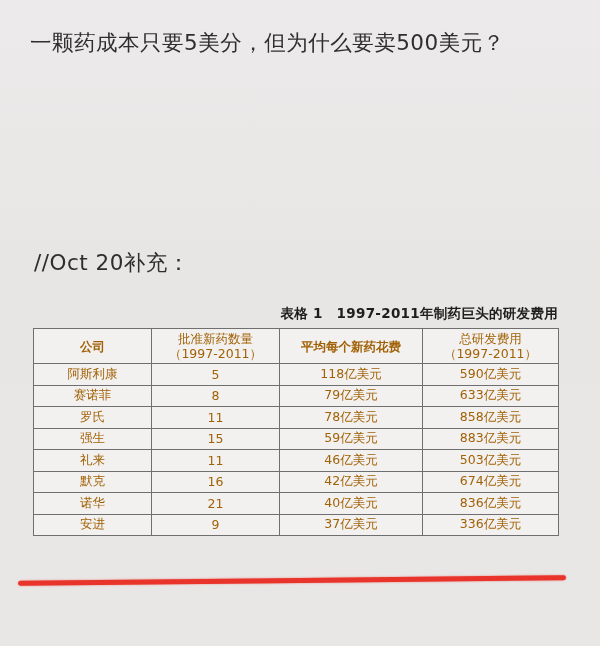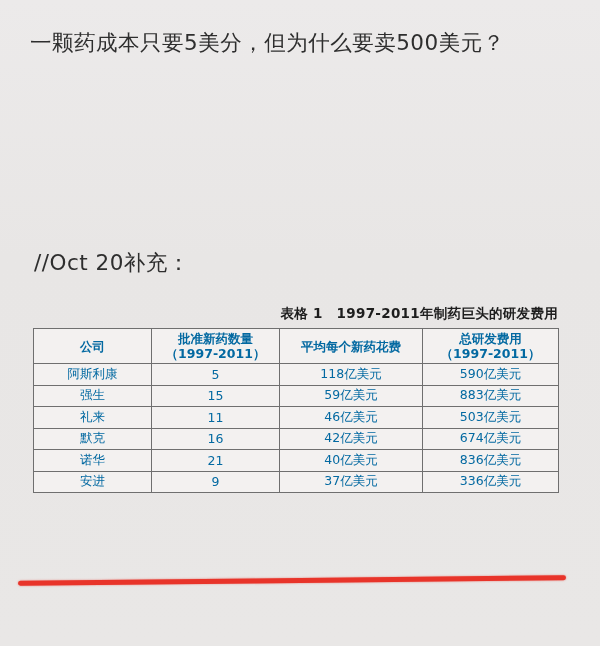--- a/index.html
+++ b/index.html
@@ -58,41 +58,41 @@
   }
   table.rd {
     border-collapse: collapse;
     width: 525px;
     background: #f3f1f0;
     table-layout: fixed;
   }
   table.rd th, table.rd td {
     border: 1px solid #6f6f6f;
     text-align: center;
-    color: #0369a1;
+    color: #a16207;
     font-size: 12.5px;
     padding: 0;
   }
   table.rd th {
     font-weight: bold;
     height: 34px;
     line-height: 15px;
     font-size: 12.5px;
   }
   table.rd td {
     height: 20.5px;
     font-size: 12.5px;
   }
   col.c1 { width: 118px; }
   col.c2 { width: 128px; }
   col.c3 { width: 143px; }
   col.c4 { width: 136px; }
   .hdr-sub {
     display: block;
-    font-weight: bold;
+    font-weight: normal;
   }
   .redline {
     position: absolute;
     left: 18px;
     top: 578px;
     width: 548px;
     height: 5px;
     background: #e8342a;
     border-radius: 3px;
     transform: rotate(-0.6deg);
@@ -143,20 +143,32 @@
         </tr>
       </thead>
       <tbody>
         <tr>
           <td>阿斯利康</td>
           <td>5</td>
           <td>118亿美元</td>
           <td>590亿美元</td>
         </tr>
         <tr>
+          <td>赛诺菲</td>
+          <td>8</td>
+          <td>79亿美元</td>
+          <td>633亿美元</td>
+        </tr>
+        <tr>
+          <td>罗氏</td>
+          <td>11</td>
+          <td>78亿美元</td>
+          <td>858亿美元</td>
+        </tr>
+        <tr>
           <td>强生</td>
           <td>15</td>
           <td>59亿美元</td>
           <td>883亿美元</td>
         </tr>
         <tr>
           <td>礼来</td>
           <td>11</td>
           <td>46亿美元</td>
           <td>503亿美元</td>

